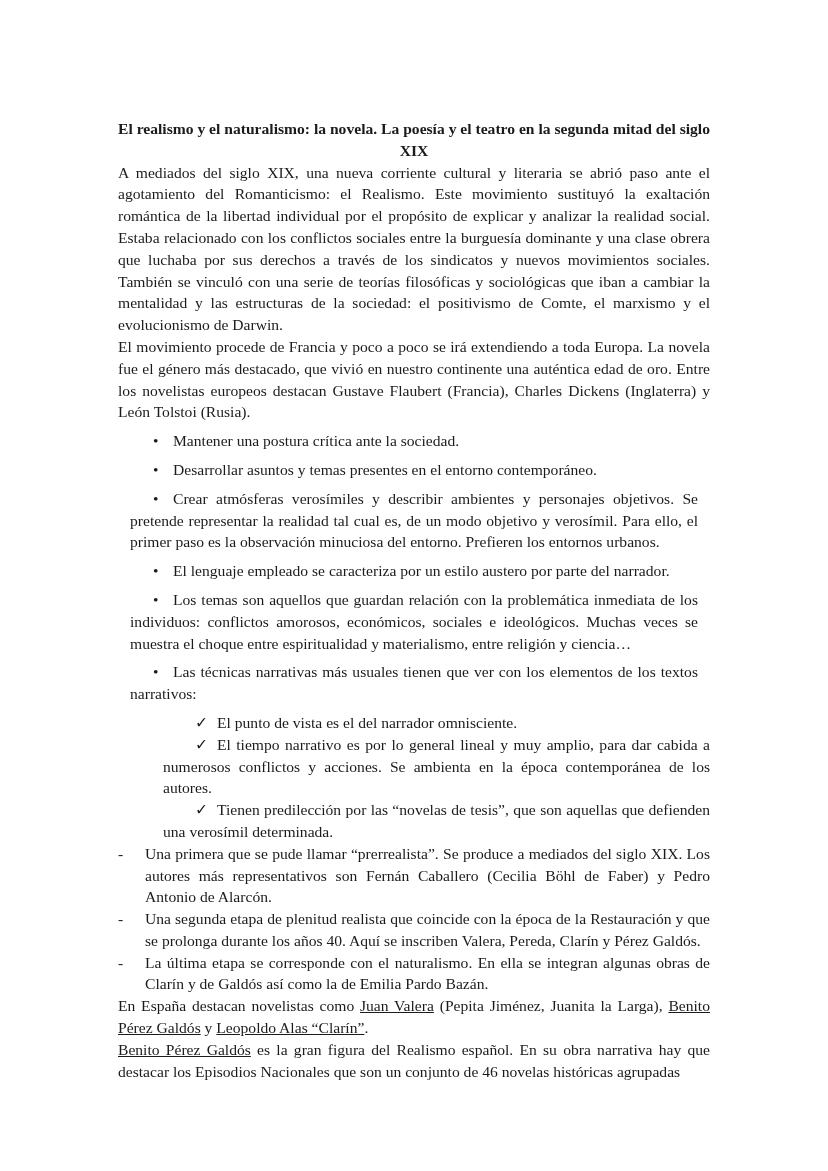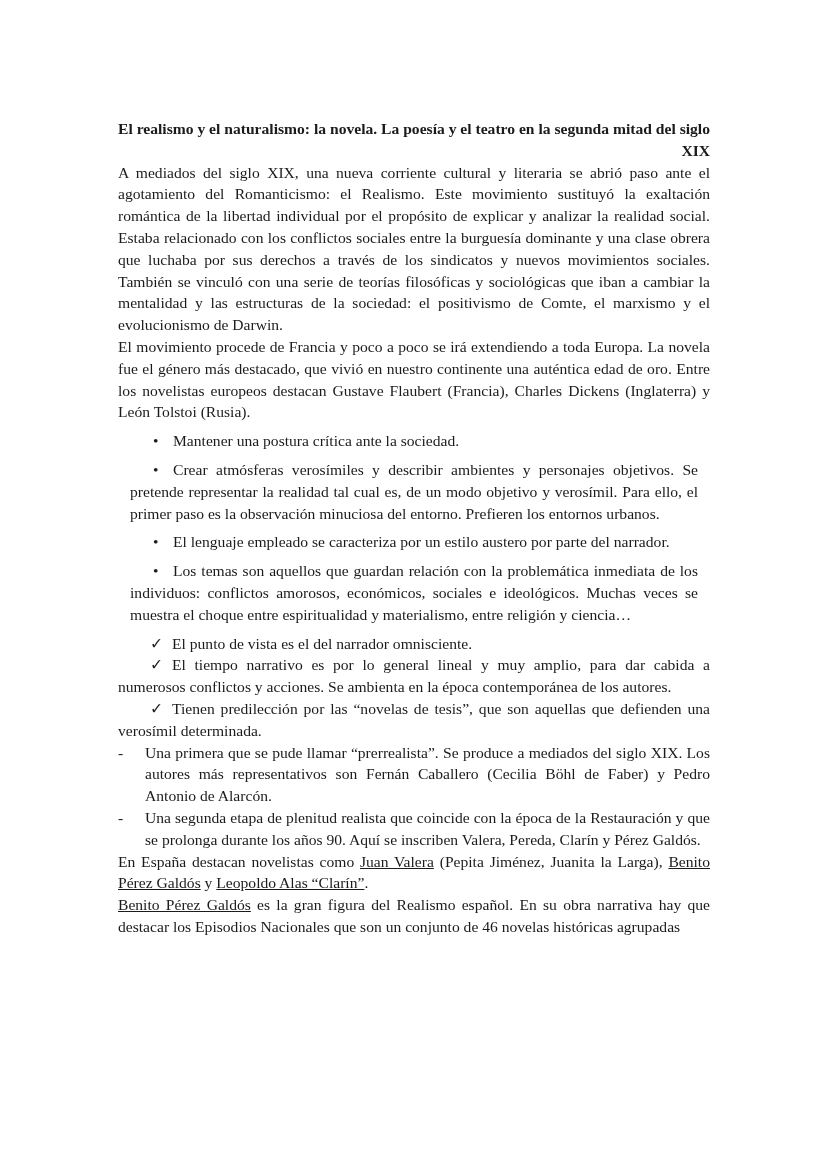--- a/index.html
+++ b/index.html
@@ -22,35 +22,36 @@
     left: 118px;
     width: 592px;
     font-size: 15.6px;
     line-height: 21.8px;
   }
   .block {
     margin: 0;
     text-align: justify;
   }
   .block.title {
-    text-align: right;
+    text-align: center;
     font-weight: bold;
     font-family: Liberation Serif, serif;
   }
   .block.bullet {
     margin: 7px 12px;
     text-indent: 23px;
   }
   .block.bullet .marker {
     display: inline-block;
     width: 20px;
     text-indent: 0;
   }
   .block.check {
     text-indent: 32px;
+    margin-left: 45px;
   }
   .block.check .marker {
     display: inline-block;
     width: 22px;
     text-indent: 0;
   }
   .block.dash {
     padding-left: 27px;
     text-indent: -27px;
   }
@@ -65,24 +66,27 @@
 </style>
 </head>
 <body>
 
 <div class="page">
   <div class="content" style="color: rgb(27, 27, 27);">
       <div class="block title"><span class="run-b ">El realismo y el naturalismo: la novela. La poesía y el teatro en la segunda mitad del siglo XIX</span></div>
       <div class="block p"><span class="">A mediados del siglo XIX, una nueva corriente cultural y literaria se abrió paso ante el agotamiento del Romanticismo: el Realismo. Este movimiento sustituyó la exaltación romántica de la libertad individual por el propósito de explicar y analizar la realidad social. Estaba relacionado con los conflictos sociales entre la burguesía dominante y una clase obrera que luchaba por sus derechos a través de los sindicatos y nuevos movimientos sociales. También se vinculó con una serie de teorías filosóficas y sociológicas que iban a cambiar la mentalidad y las estructuras de la sociedad: el positivismo de Comte, el marxismo y el evolucionismo de Darwin.</span></div>
       <div class="block p"><span class="">El movimiento procede de Francia y poco a poco se irá extendiendo a toda Europa. La novela fue el género más destacado, que vivió en nuestro continente una auténtica edad de oro. Entre los novelistas europeos destacan Gustave Flaubert (Francia), Charles Dickens (Inglaterra) y León Tolstoi (Rusia).</span></div>
       <div class="block bullet"><span class="marker">•</span><span class="">Mantener una postura crítica ante la sociedad.</span></div>
+      <div class="block bullet"><span class="marker">•</span><span class="">Desarrollar asuntos y temas presentes en el entorno contemporáneo.</span></div>
       <div class="block bullet"><span class="marker">•</span><span class="">Crear atmósferas verosímiles y describir ambientes y personajes objetivos. Se pretende representar la realidad tal cual es, de un modo objetivo y verosímil. Para ello, el primer paso es la observación minuciosa del entorno. Prefieren los entornos urbanos.</span></div>
       <div class="block bullet"><span class="marker">•</span><span class="">El lenguaje empleado se caracteriza por un estilo austero por parte del narrador.</span></div>
       <div class="block bullet"><span class="marker">•</span><span class="">Los temas son aquellos que guardan relación con la problemática inmediata de los individuos: conflictos amorosos, económicos, sociales e ideológicos. Muchas veces se muestra el choque entre espiritualidad y materialismo, entre religión y ciencia…</span></div>
+      <div class="block bullet"><span class="marker">•</span><span class="">Las técnicas narrativas más usuales tienen que ver con los elementos de los textos narrativos:</span></div>
       <div class="block check"><span class="marker">✓</span><span class="">El punto de vista es el del narrador omnisciente.</span></div>
       <div class="block check"><span class="marker">✓</span><span class="">El tiempo narrativo es por lo general lineal y muy amplio, para dar cabida a numerosos conflictos y acciones. Se ambienta en la época contemporánea de los autores.</span></div>
       <div class="block check"><span class="marker">✓</span><span class="">Tienen predilección por las “novelas de tesis”, que son aquellas que defienden una verosímil determinada.</span></div>
       <div class="block dash"><span class="marker">-</span><span class="">Una primera que se pude llamar “prerrealista”. Se produce a mediados del siglo XIX. Los autores más representativos son Fernán Caballero (Cecilia Böhl de Faber) y Pedro Antonio de Alarcón.</span></div>
-      <div class="block dash"><span class="marker">-</span><span class="">Una segunda etapa de plenitud realista que coincide con la época de la Restauración y que se prolonga durante los años 90. Aquí se inscriben Valera, Pereda, Clarín y Pérez Galdós.</span></div>
+      <div class="block dash"><span class="marker">-</span><span class="">Una segunda etapa de plenitud realista que coincide con la época de la Restauración y que se prolonga durante los años 40. Aquí se inscriben Valera, Pereda, Clarín y Pérez Galdós.</span></div>
+      <div class="block dash"><span class="marker">-</span><span class="">La última etapa se corresponde con el naturalismo. En ella se integran algunas obras de Clarín y de Galdós así como la de Emilia Pardo Bazán.</span></div>
       <div class="block p"><span class="">En España destacan novelistas como </span><span class="run-u">Juan Valera</span><span class=""> </span><span class="run-i ">(Pepita Jiménez, Juanita la Larga)</span><span class="">, </span><span class="run-u">Benito Pérez Galdós</span><span class=""> y </span><span class="run-u">Leopoldo Alas “Clarín”</span><span class="">.</span></div>
       <div class="block p"><span class="run-u">Benito Pérez Galdós</span><span class=""> es la gran figura del Realismo español. En su obra narrativa hay que destacar los </span><span class="run-i ">Episodios Nacionales</span><span class=""> que son un conjunto de 46 novelas históricas agrupadas</span></div>
     </div>
 </div>
 
 </body></html>

